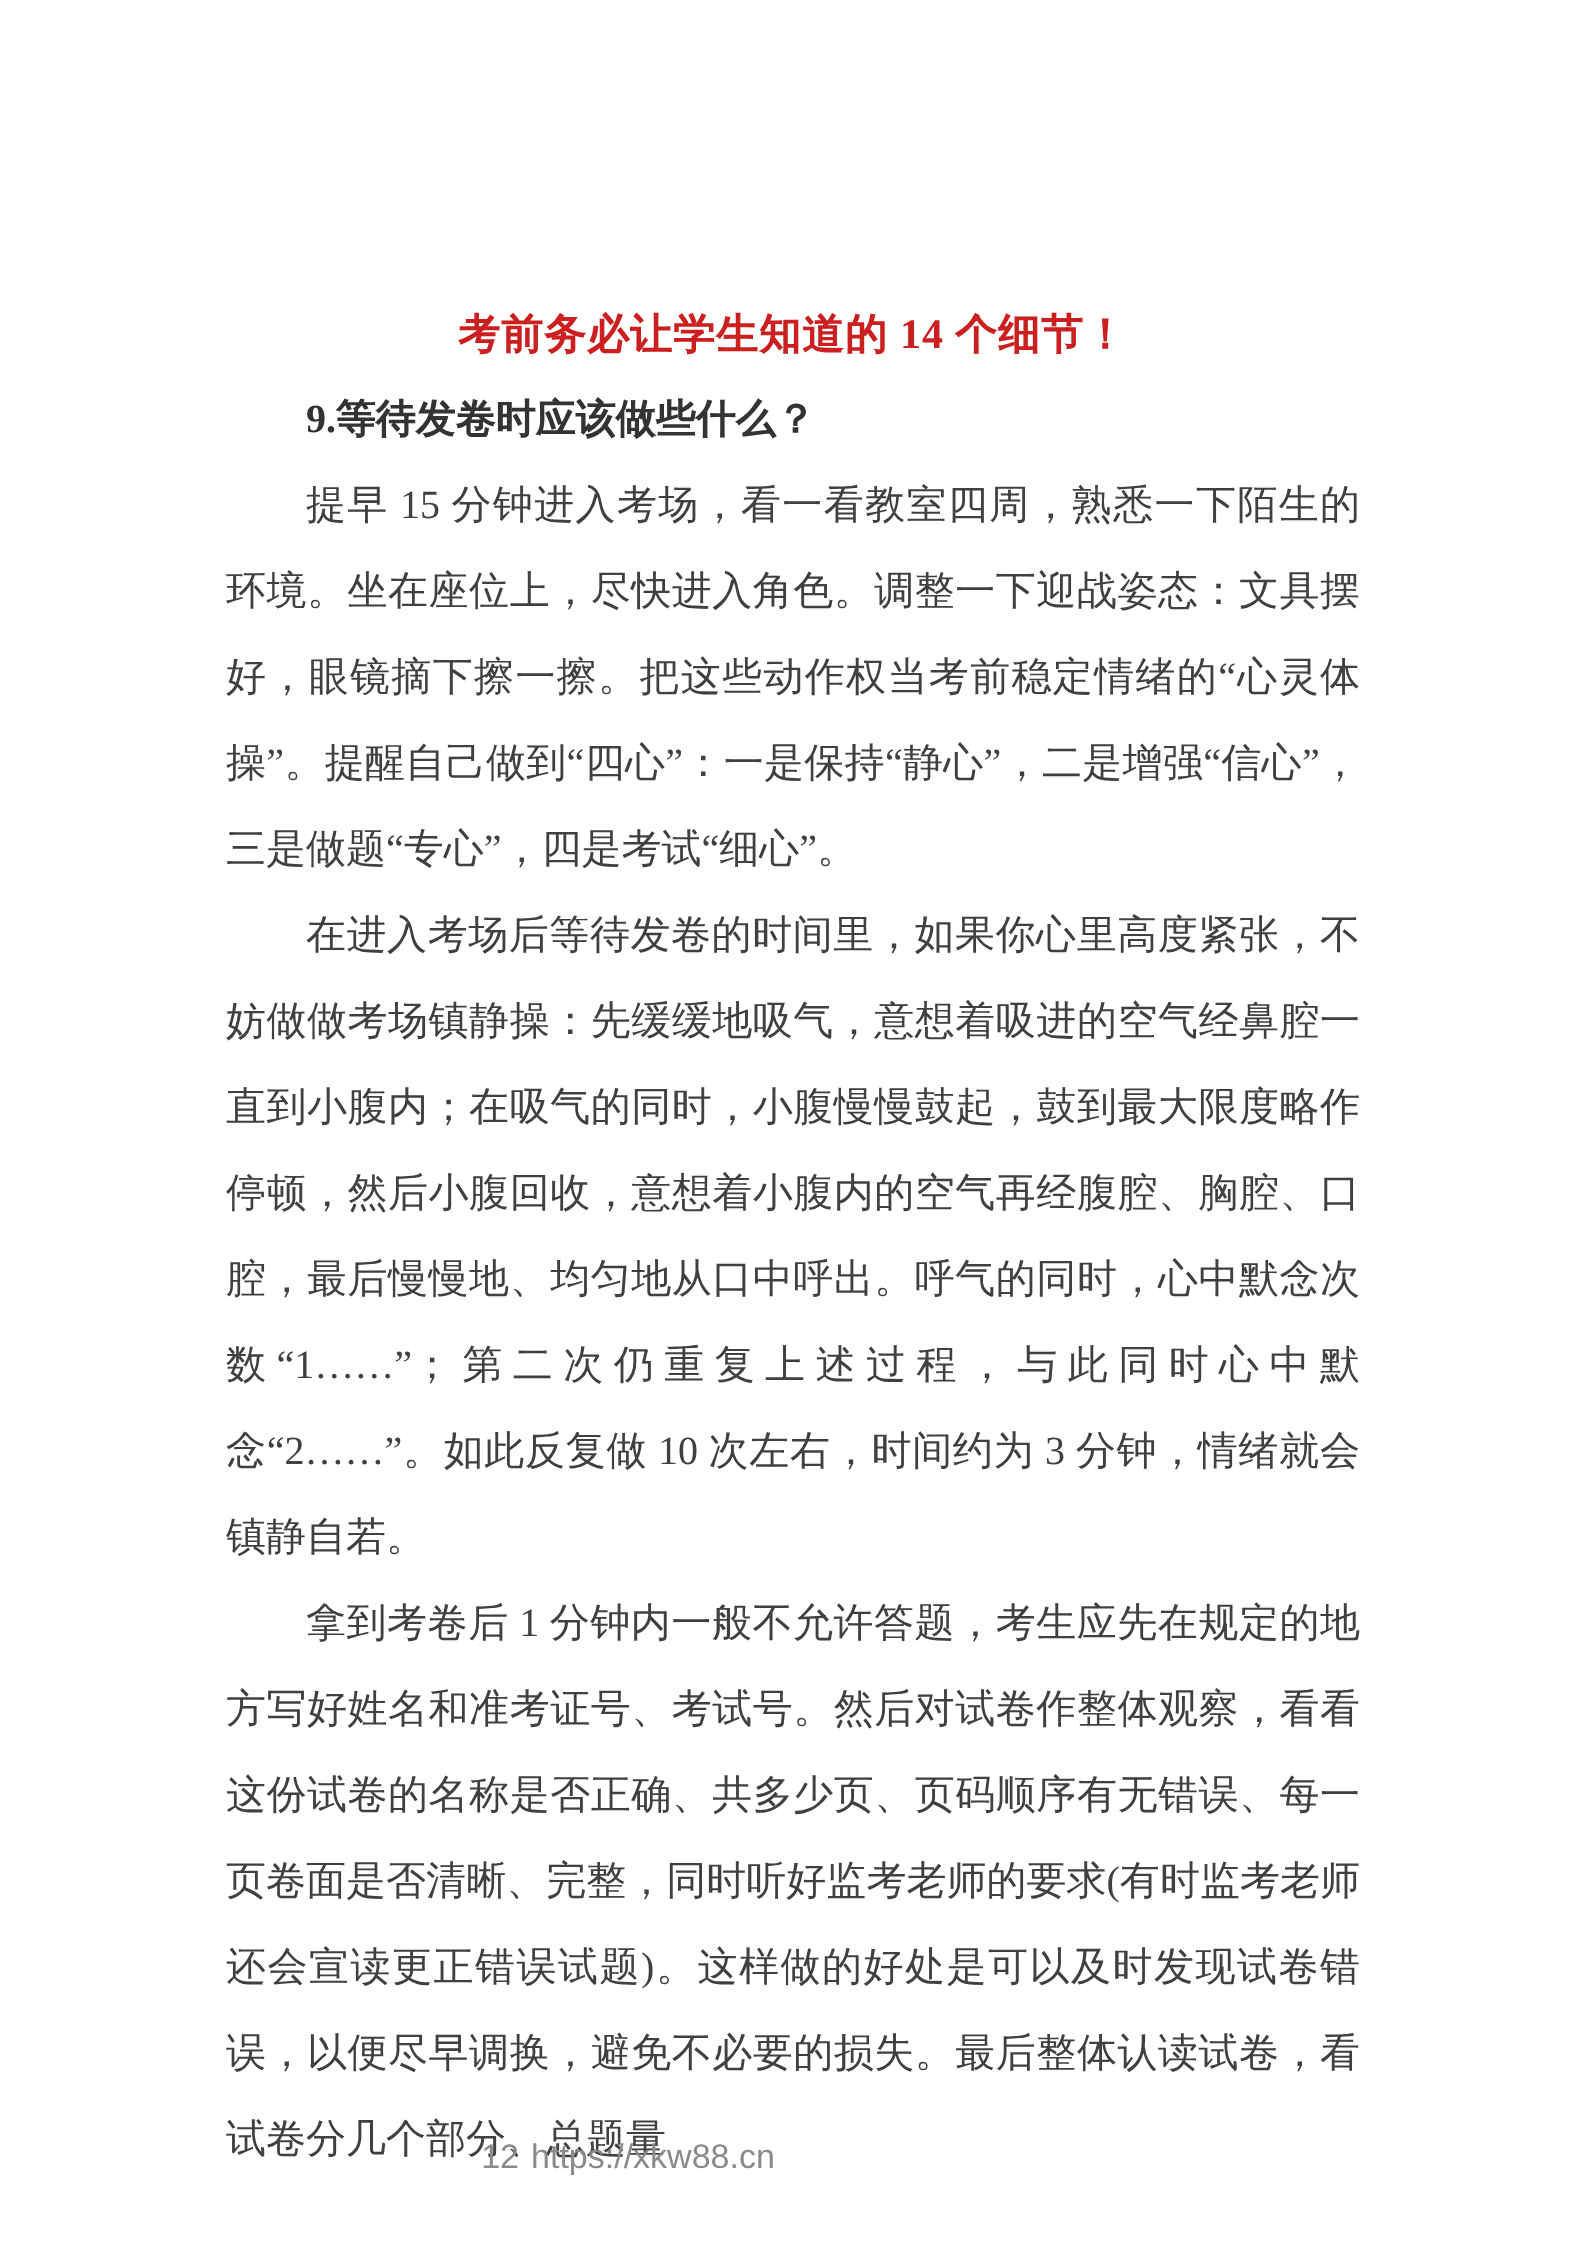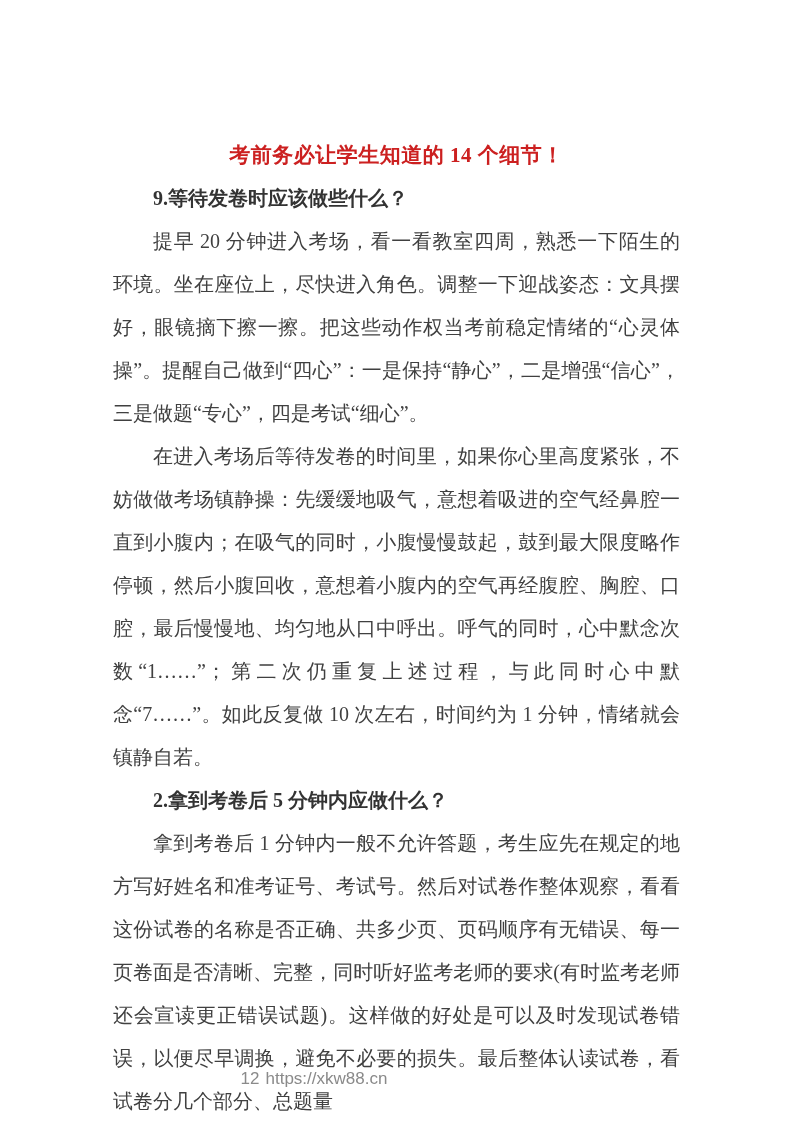--- a/index.html
+++ b/index.html
@@ -10,21 +10,21 @@
   body {
     width: 793px;
     height: 1122px;
     position: relative;
     overflow: hidden;
     font-family: "Liberation Serif", "DejaVu Serif", serif;
     color: #404040;
   }
   .doc {
     position: absolute;
-    top: 0;
+    top: 12px;
     left: 113px;
     width: 567px;
     padding-top: 134px;
     box-sizing: content-box;
   }
   .doc-title {
     margin: 0;
     font-size: 21px;
     font-weight: bold;
     line-height: 43px;
@@ -63,24 +63,23 @@
   .page-footer .url { color: #8a8a8a; text-decoration: none; }
 </style>
 </head>
 <body>
 
 <div class="doc">
   <h1 class="doc-title">考前务必让学生知道的 14 个细节！</h1>
 
   <h2 class="sec-heading">9.等待发卷时应该做些什么？</h2>
 
-  <p class="body-para">提早 20 分钟进入考场，看一看教室四周，熟悉一下陌生的环境。坐在座位上，尽快进入角色。调整一下迎战姿态：文具摆好，眼镜摘下擦一擦。把这些动作权当考前稳定情绪的“心灵体操”。提醒自己做到“四心”：一是保持“静心”，二是增强“信心”，三是做题“专心”，四是考试“细心”。</p>
+  <p class="body-para">提早 15 分钟进入考场，看一看教室四周，熟悉一下陌生的环境。坐在座位上，尽快进入角色。调整一下迎战姿态：文具摆好，眼镜摘下擦一擦。把这些动作权当考前稳定情绪的“心灵体操”。提醒自己做到“四心”：一是保持“静心”，二是增强“信心”，三是做题“专心”，四是考试“细心”。</p>
 
-  <p class="body-para">在进入考场后等待发卷的时间里，如果你心里高度紧张，不妨做做考场镇静操：先缓缓地吸气，意想着吸进的空气经鼻腔一直到小腹内；在吸气的同时，小腹慢慢鼓起，鼓到最大限度略作停顿，然后小腹回收，意想着小腹内的空气再经腹腔、胸腔、口腔，最后慢慢地、均匀地从口中呼出。呼气的同时，心中默念次数“1……”；第二次仍重复上述过程，与此同时心中默念“7……”。如此反复做 10 次左右，时间约为 1 分钟，情绪就会镇静自若。</p>
+  <p class="body-para">在进入考场后等待发卷的时间里，如果你心里高度紧张，不妨做做考场镇静操：先缓缓地吸气，意想着吸进的空气经鼻腔一直到小腹内；在吸气的同时，小腹慢慢鼓起，鼓到最大限度略作停顿，然后小腹回收，意想着小腹内的空气再经腹腔、胸腔、口腔，最后慢慢地、均匀地从口中呼出。呼气的同时，心中默念次数“1……”；第二次仍重复上述过程，与此同时心中默念“2……”。如此反复做 10 次左右，时间约为 3 分钟，情绪就会镇静自若。</p>
 
-  <h2 class="sec-heading">2.拿到考卷后 5 分钟内应做什么？</h2>
 
   <p class="body-para">拿到考卷后 1 分钟内一般不允许答题，考生应先在规定的地方写好姓名和准考证号、考试号。然后对试卷作整体观察，看看这份试卷的名称是否正确、共多少页、页码顺序有无错误、每一页卷面是否清晰、完整，同时听好监考老师的要求(有时监考老师还会宣读更正错误试题)。这样做的好处是可以及时发现试卷错误，以便尽早调换，避免不必要的损失。最后整体认读试卷，看试卷分几个部分、总题量</p>
 </div>
 
 <div class="page-footer">
   <span class="pgnum">12</span><span class="url">https://xkw88.cn</span>
 </div>
 
 </body></html>

